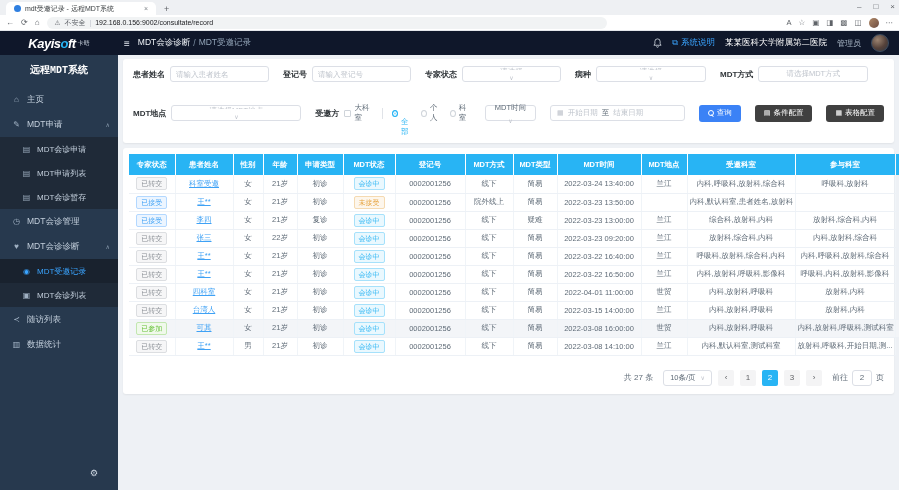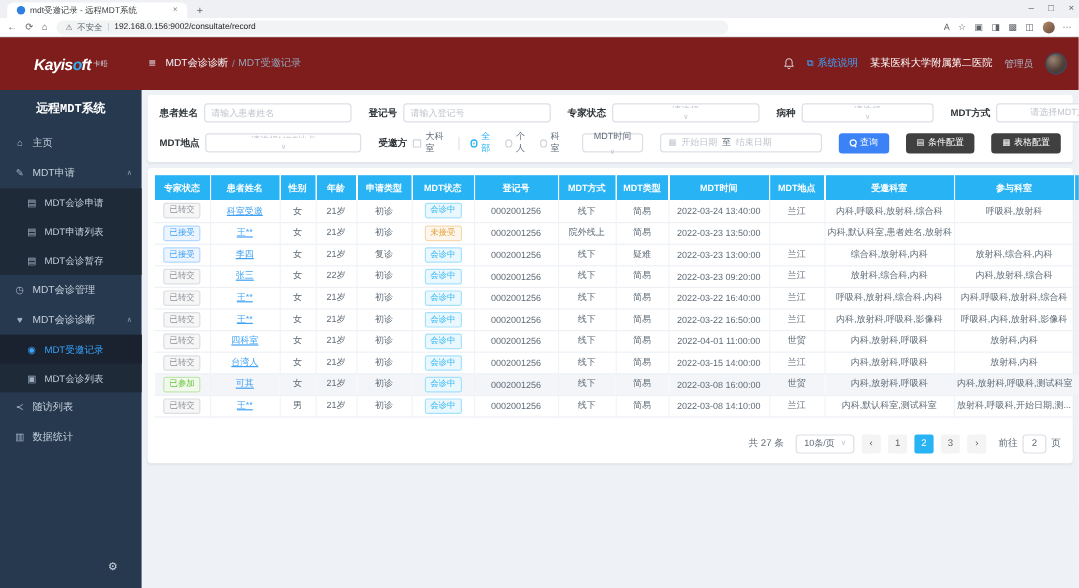--- a/index.html
+++ b/index.html
@@ -20,21 +20,21 @@
   .url-pill { flex:1; height:12px; background:#f1f3f4; border-radius:6px; display:flex; align-items:center; padding:0 8px; gap:4px; max-width:560px; }
   .warn-ico { font-size:6.5px; color:#5f6368; }
   .sec-text { font-size:7px; color:#5f6368; }
   .url-sep { color:#c0c4cc; font-size:7px; }
   .url-text { font-size:7px; color:#202124; white-space:nowrap; }
   .tb-right { display:flex; align-items:center; gap:7px; margin-left:auto; }
   .tb-ico { font-size:7.5px; color:#5f6368; }
   .profile-dot { width:10px; height:10px; border-radius:50%; background:linear-gradient(135deg,#b08968,#6d4c41); }
 
   
-  .app-header { height:44px; background:#7f1d1d; display:flex; align-items:center; flex:0 0 auto; }
+  .app-header { height:24px; background:#0f172a; display:flex; align-items:center; flex:0 0 auto; }
   .logo-area { width:118px; display:flex; align-items:center; justify-content:center; gap:2px; }
   .logo-text { color:#fff; font-size:13px; font-weight:bold; font-style:italic; letter-spacing:-0.5px; }
   .logo-text .o { color:#28b4f4; }
   .logo-suffix { color:#cfd8e3; font-size:6px; align-self:flex-end; margin-bottom:3px; }
   .collapse-ico { color:#e3e9f0; font-size:10px; margin:0 8px 0 6px; }
   .crumb-parent { color:#f0f4f8; font-size:8.5px; }
   .crumb-sep { color:#8295a9; font-size:8.5px; margin:0 3px; }
   .crumb-current { color:#93a5b8; font-size:8.5px; }
   .header-right { margin-left:auto; display:flex; align-items:center; gap:10px; padding-right:10px; }
   .bell-icon svg { display:block; }
@@ -64,31 +64,31 @@
   .filter-card { padding:7px 10px 6px; margin-bottom:5px; }
   .frow { display:flex; align-items:center; gap:14px; }
   .frow + .frow { margin-top:7px; }
   .fgroup { display:flex; align-items:center; gap:5px; }
   .flabel { font-size:8px; font-weight:bold; color:#2f3438; white-space:nowrap; }
   .finput, .fselect { height:16px; border:1px solid #dcdfe6; border-radius:3px; display:flex; align-items:center; padding:0 5px; background:#fff; }
   .finput input { border:none; outline:none; font-size:7.5px; width:100%; color:#333; background:transparent; font-family:inherit; }
   .finput input::placeholder, .ph { color:#bfc4cc; font-size:7.5px; white-space:nowrap; overflow:hidden; }
   .fselect { justify-content:center; gap:4px;flex-direction:column; }
   .caret { color:#c0c4cc; font-size:6px; }
-  .w115 { width:123px; } .w130 { width:130px; } .w110 { width:110px; } .w56 { width:56px; padding:0 4px; }
+  .w115 { width:99px; } .w130 { width:130px; } .w110 { width:110px; } .w56 { width:56px; padding:0 4px; }
   .fselect .selval { color:#5f6b77; font-size:7.5px; }
   .check-group { display:flex; align-items:center; gap:4px; }
   .cbox { width:7px; height:7px; border:1px solid #cfd4da; border-radius:1px; background:#fff; }
   .ck-label { font-size:7.5px; color:#5f6b77; }
   .vdiv { width:1px; height:11px; background:#e0e3e8; margin:0 4px; }
   .radio-group { display:flex; align-items:center; gap:8px; }
   .radio { display:flex; align-items:center; gap:3px; }
   .rdot { width:7px; height:7px; border:1px solid #cfd4da; border-radius:50%; background:#fff; }
   .radio.checked .rdot { border-color:#28b4f4; background:#28b4f4; box-shadow:inset 0 0 0 1.5px #fff; }
-  .radio.checked .ck-label { color:#28b4f4; }
+  .radio.checked .ck-label { color:#28b4f4;margin-top:28px; }
   .daterange { height:16px; border:1px solid #dcdfe6; border-radius:3px; display:flex; align-items:center; gap:4px; padding:0 6px; width:148px; }
   .cal-ico { color:#c0c4cc; font-size:7px; }
   .dr-to { font-size:7.5px; color:#5f6b77; }
   .btn { height:17px; border:none; border-radius:3px; color:#fff; font-size:7.5px; display:flex; align-items:center; gap:3px; padding:0 9px; font-family:inherit; cursor:pointer; white-space:nowrap; }
   .btn-search { background:#3b82f6; }
   .btn-orange { background:#404040; }
   .mag { position:relative; width:6px; height:6px; }
   .mag::before { content:""; position:absolute; width:4px; height:4px; border:1px solid #fff; border-radius:50%; left:0; top:0; }
   .mag::after { content:""; position:absolute; width:2.5px; height:1px; background:#fff; transform:rotate(45deg); left:3.5px; top:4.8px; }
   .btn-ico { font-size:7px; }

